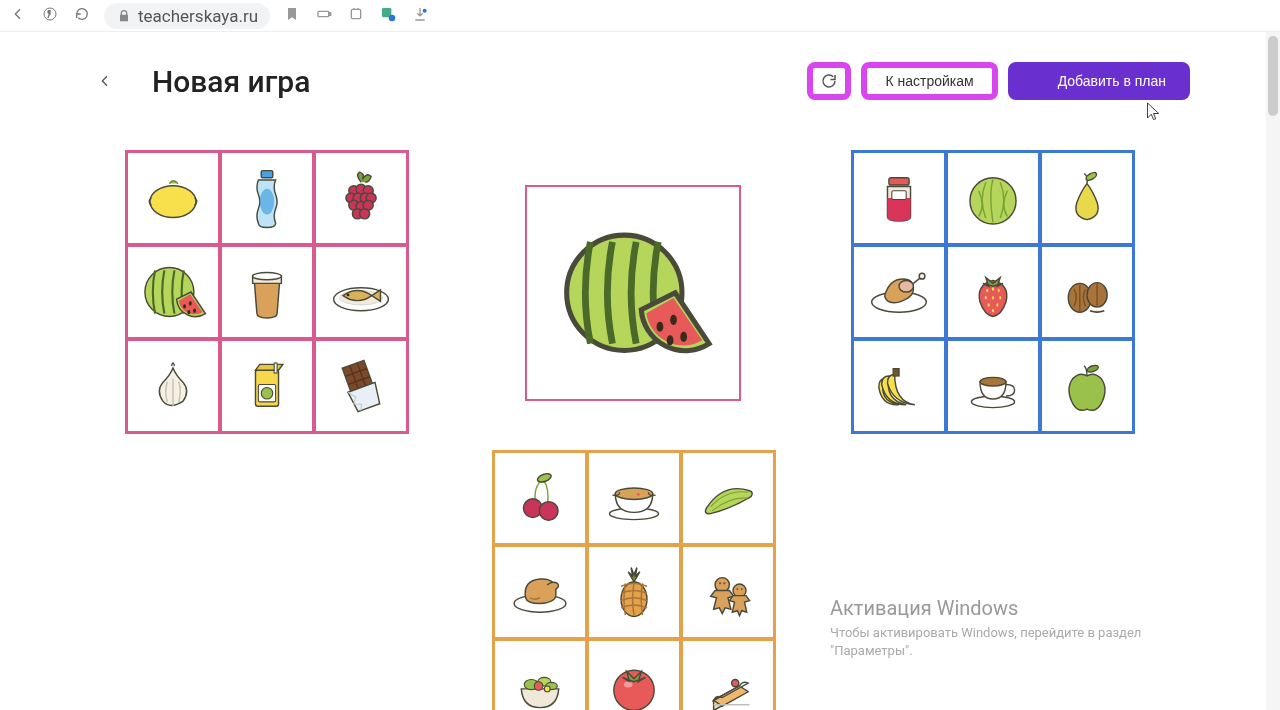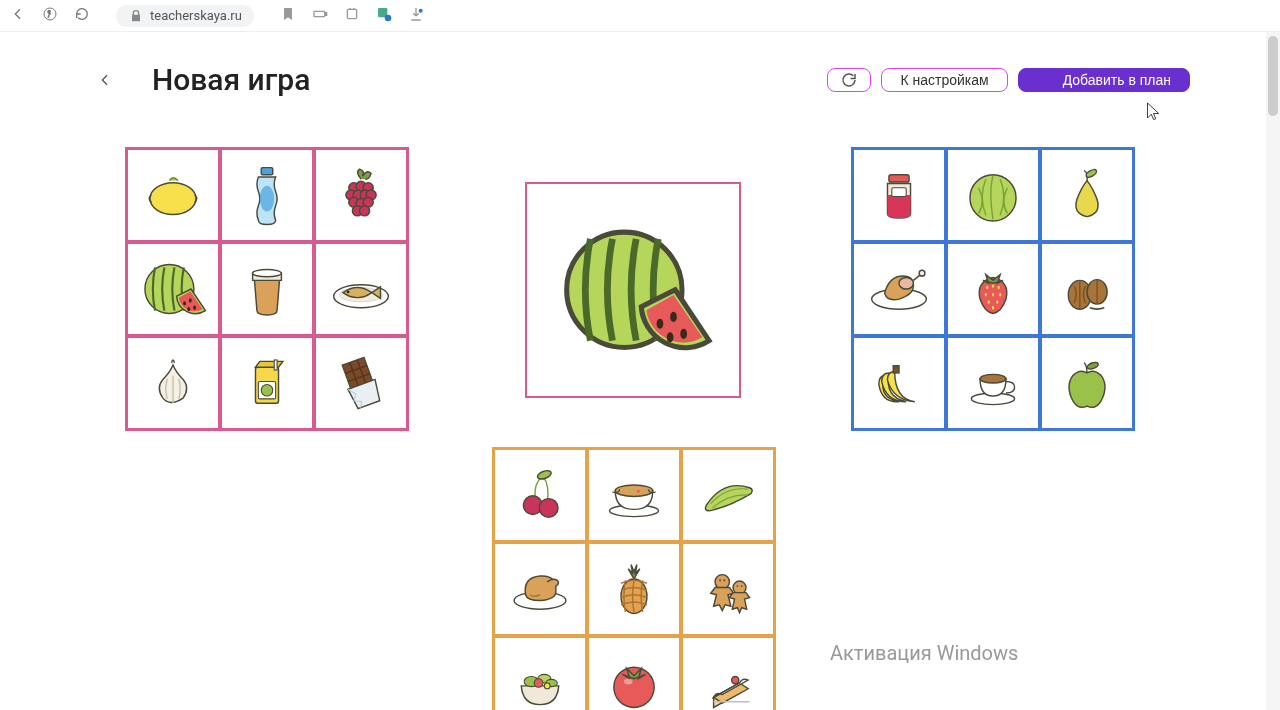--- a/index.html
+++ b/index.html
@@ -10,23 +10,23 @@
     height: 710px;
     overflow: hidden;
   }
 
   
   .chrome {
     height: 32px;
     display: flex;
     align-items: center;
     padding: 0 10px;
-    gap: 26px;
+    gap: 14px;
     border-bottom: 1px solid #eee;
-    font-size: 13px;
+    font-size: 17px;
     color: #555;
   }
   .chrome .nav { display: flex; gap: 16px; align-items: center; }
   .chrome .nav span { cursor: default; }
   .chrome .url-box {
     display: flex; align-items: center; gap: 6px;
     background: #f1f3f4; border-radius: 14px; padding: 3px 12px;
     color: #555;
   }
   .chrome .center-title {
@@ -49,22 +49,22 @@
   .title-group { display: flex; align-items: center; gap: 32px; }
   .back-circle {
     width: 30px; height: 30px; border-radius: 50%;
     display: flex; align-items: center; justify-content: center;
     color: #333;
   }
   h1 { font-size: 30px; font-weight: 500; color: #222; }
 
   .actions { display: flex; gap: 10px; align-items: center; }
   .btn {
-    border-radius: 8px; border: 1px solid #d946ef; background: #fff;
-    padding: 0 18px; height: 24px; font-size: 14px; color: #333;
+    border-radius: 8px; border: 6px solid #d946ef; background: #fff;
+    padding: 0 18px; height: 38px; font-size: 14px; color: #333;
     display: flex; align-items: center; justify-content: center; cursor: pointer;
   }
   .btn.icon-only { width: 44px; padding: 0; }
   .btn.primary { background: #6a2fcf; border-color: #6a2fcf; color: #fff; padding-left: 44px; }
 
   .board {
     position: relative;
     height: 560px;
   }
 
@@ -98,21 +98,21 @@
     border: 2px solid #d85a8f;
     background: #fff;
     display: flex; align-items: center; justify-content: center;
   }
 
   .food-svg { width: 80%; height: 80%; }
 
   
   .watermark {
     position: absolute;
-    right: 40px; bottom: 8px;
+    right: 40px; bottom: 20px;
     color: #aaa;
     width: 320px;
   }
   .watermark .wm-title { font-size: 20px; color: #999; margin-bottom: 4px; }
   .watermark .wm-sub { font-size: 13px; color: #aaa; line-height: 1.4; }
 
   
   .scroll-track {
     position: absolute;
     right: 0; top: 32px; bottom: 0; width: 14px;
@@ -493,19 +493,20 @@
             <ellipse cx="66" cy="70" rx="2" ry="3"></ellipse>
             <ellipse cx="72" cy="78" rx="2" ry="3"></ellipse>
             <ellipse cx="80" cy="76" rx="2" ry="3"></ellipse>
             <ellipse cx="74" cy="66" rx="2" ry="3"></ellipse>
           </g>
         </svg>
       </div>
 
     <div class="watermark">
       <div class="wm-title">Активация Windows</div>
+      <div class="wm-sub">Чтобы активировать Windows, перейдите в раздел "Параметры".</div>
     </div>
   </div>
 </div>
 
 <svg class="cursor-pointer" style="left:1143px; top:101px;" viewBox="0 0 24 28">
   <path d="M6 2v20l5-5 3 7 3-1-3-7h7z" fill="#fff" stroke="#000" stroke-width="1"></path>
 </svg>
 
 </body></html>

